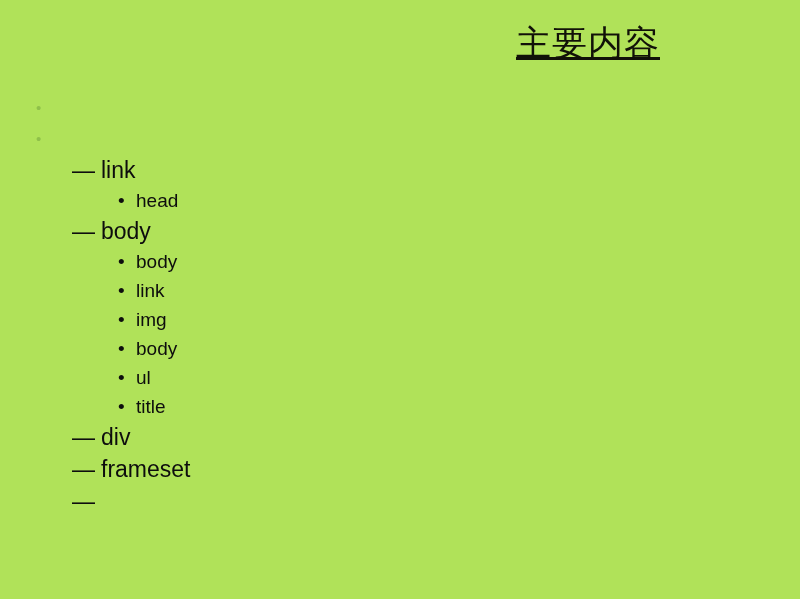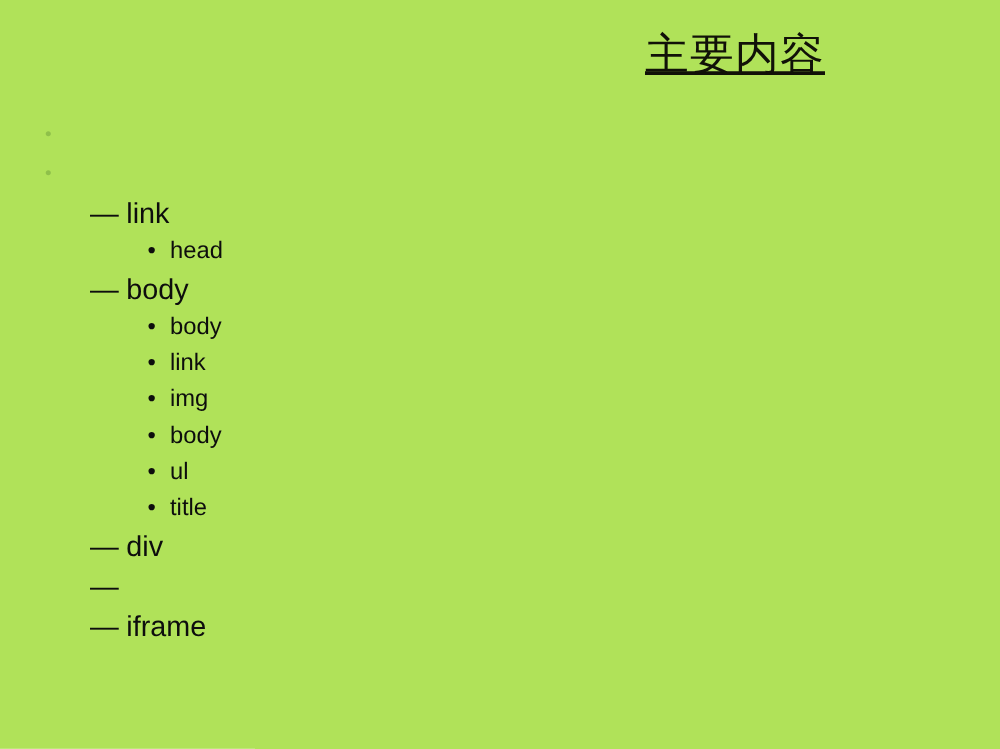--- a/index.html
+++ b/index.html
@@ -118,17 +118,17 @@
       <div class="row lvl2"><span class="bullet">—</span><span class="label">link</span></div>
       <div class="row lvl3"><span class="bullet">•</span><span class="label">head</span></div>
       <div class="row lvl2"><span class="bullet">—</span><span class="label">body</span></div>
       <div class="row lvl3"><span class="bullet">•</span><span class="label">body</span></div>
       <div class="row lvl3"><span class="bullet">•</span><span class="label">link</span></div>
       <div class="row lvl3"><span class="bullet">•</span><span class="label">img</span></div>
       <div class="row lvl3"><span class="bullet">•</span><span class="label">body</span></div>
       <div class="row lvl3"><span class="bullet">•</span><span class="label">ul</span></div>
       <div class="row lvl3"><span class="bullet">•</span><span class="label">title</span></div>
       <div class="row lvl2"><span class="bullet">—</span><span class="label">div</span></div>
+      <div class="row lvl2"><span class="bullet">—</span><span class="label">frameset</span></div>
       <div class="row lvl2"><span class="bullet">—</span></div>
-      <div class="row lvl2"><span class="bullet">—</span><span class="label">iframe</span></div>
     </div>
 
 </div>
 
 </body></html>

